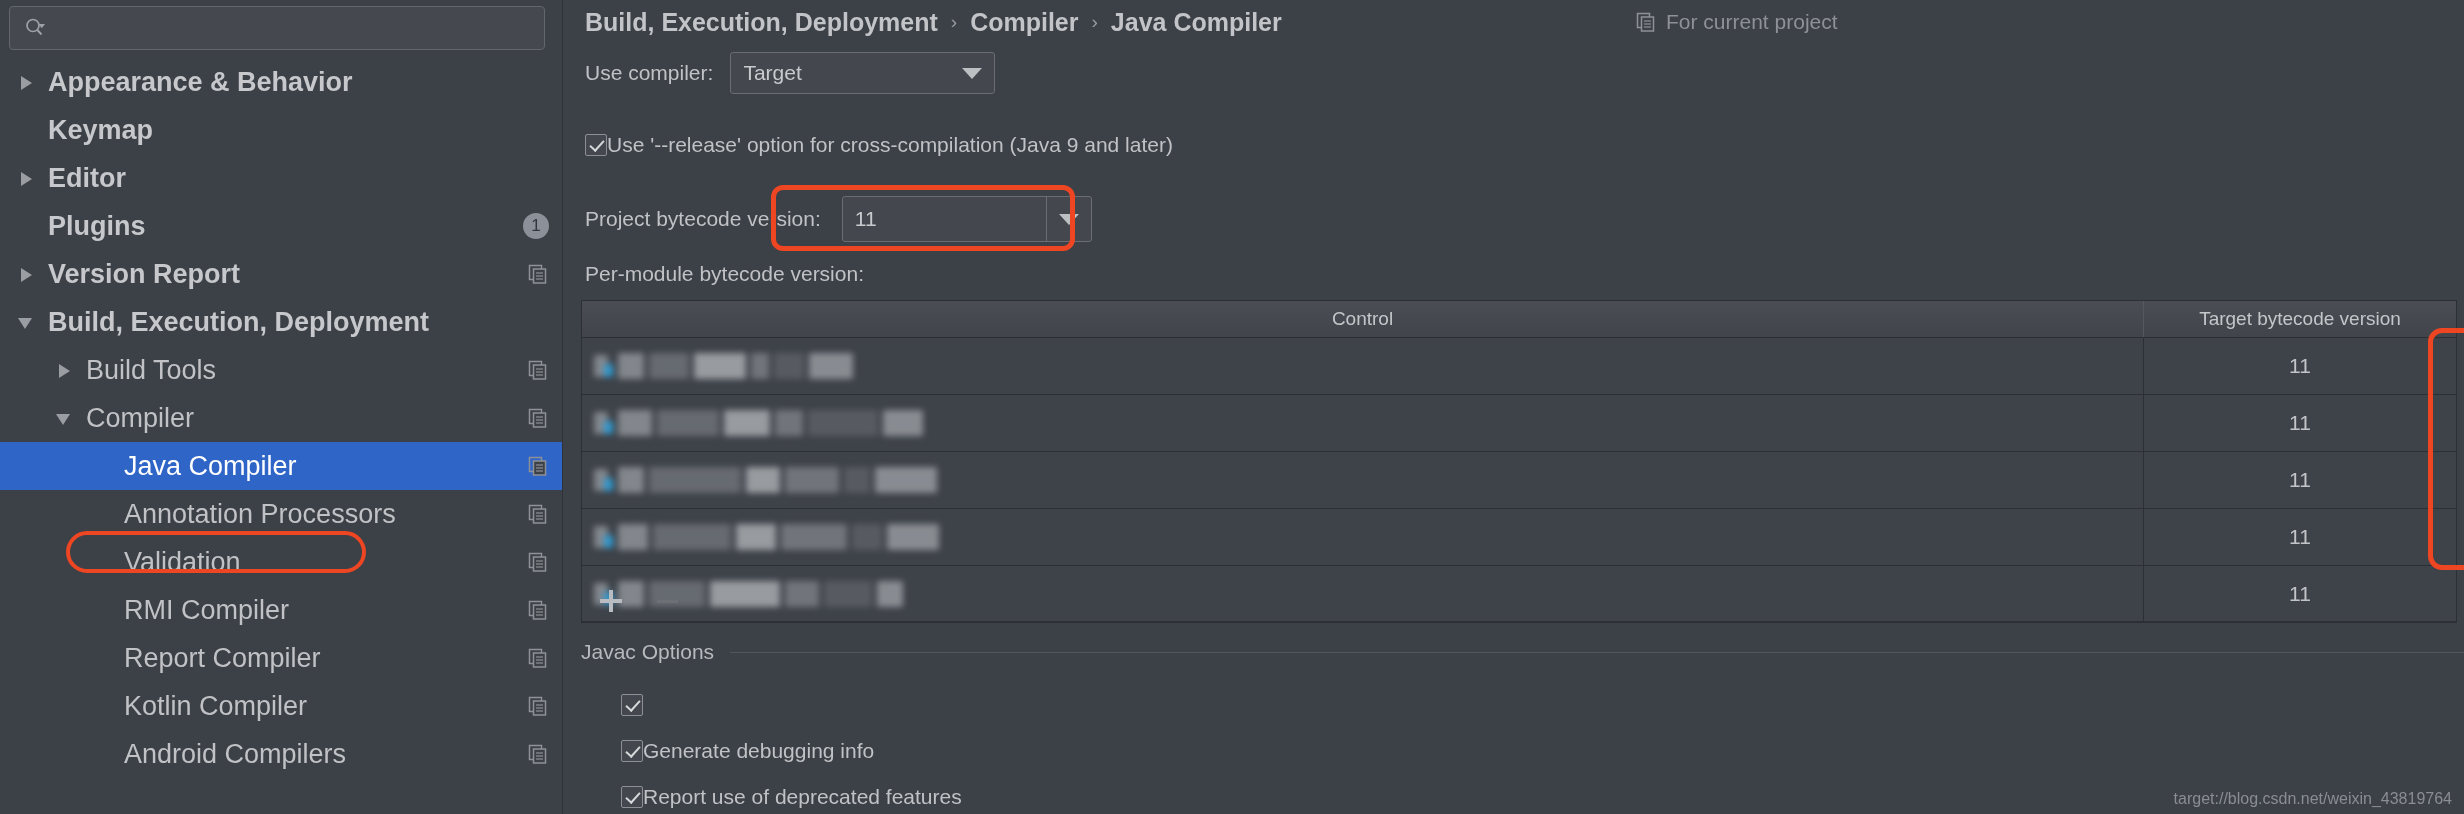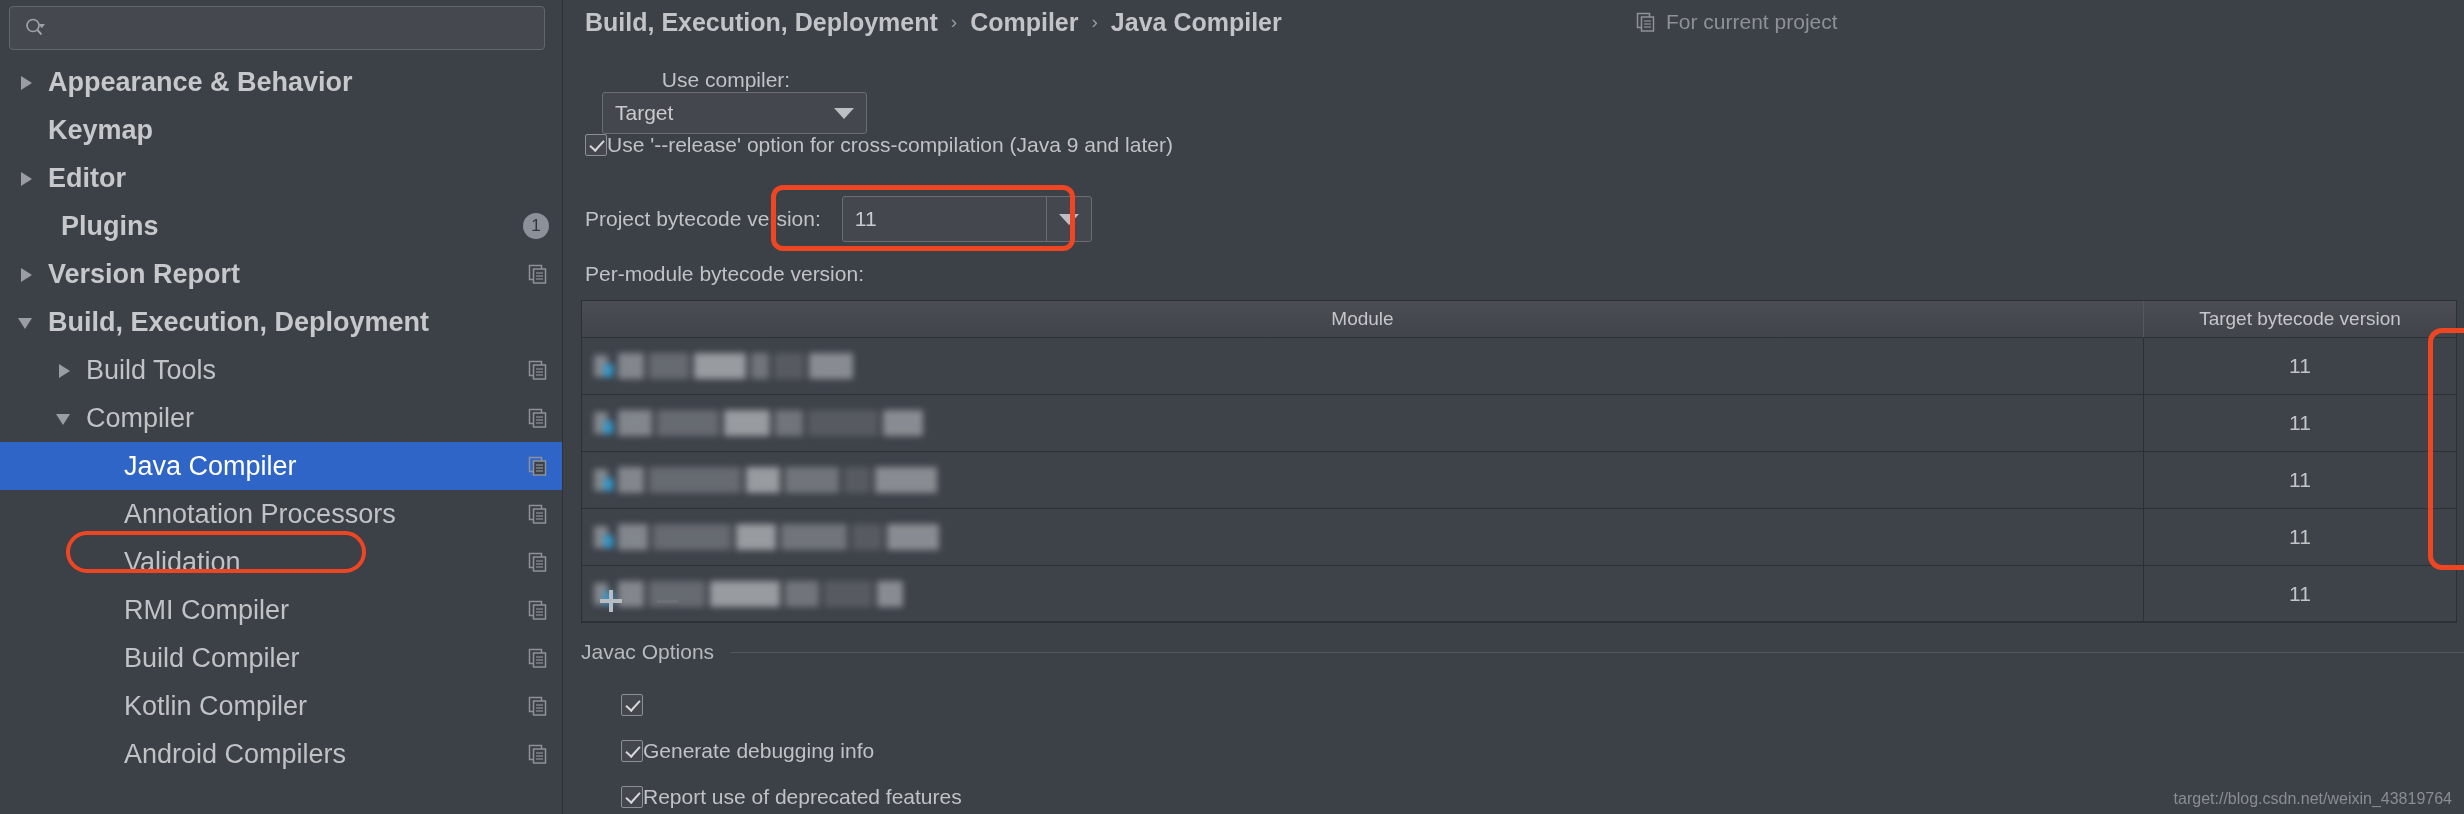--- a/index.html
+++ b/index.html
@@ -400,21 +400,21 @@
           <span class="tree-label" style="margin-left: 12px;">Keymap</span>
         </div>
         <div class="tree-row bold">
           <span class="arrow" style="margin-left: 16px;">
             <i class="tri-right"></i>
           </span>
           <span class="tree-label" style="margin-left: 12px;">Editor</span>
         </div>
         <div class="tree-row bold">
           <span class="arrow" style="margin-left: 16px;"></span>
-          <span class="tree-label" style="margin-left: 25px;">Plugins</span>
+          <span class="tree-label" style="margin-left: 12px;">Plugins</span>
           <span class="row-right">
             <span class="badge">1</span>
           </span>
         </div>
         <div class="tree-row bold">
           <span class="arrow" style="margin-left: 16px;">
             <i class="tri-right"></i>
           </span>
           <span class="tree-label" style="margin-left: 12px;">Version Report</span>
           <span class="row-right">
@@ -510,21 +510,21 @@
                 <rect x="2.5" y="2.5" width="12" height="14" fill="none" stroke="#8e9196" stroke-width="1.5"></rect>
                 <rect x="6.5" y="6" width="12" height="14" fill="#3c4047" stroke="#8e9196" stroke-width="1.5"></rect>
                 <line x1="9" y1="10" x2="16" y2="10" stroke="#8e9196" stroke-width="1.2"></line>
                 <line x1="9" y1="13" x2="16" y2="13" stroke="#8e9196" stroke-width="1.2"></line>
                 <line x1="9" y1="16" x2="16" y2="16" stroke="#8e9196" stroke-width="1.2"></line>
               </svg></span>
           </span>
         </div>
         <div class="tree-row">
           <span class="arrow" style="margin-left: 92px;"></span>
-          <span class="tree-label" style="margin-left: 12px;">Build Compiler</span>
+          <span class="tree-label" style="margin-left: 12px;">Report Compiler</span>
           <span class="row-right">
             <span class="copy-icon"><svg width="22" height="22" viewBox="0 0 22 22">
                 <rect x="2.5" y="2.5" width="12" height="14" fill="none" stroke="#8e9196" stroke-width="1.5"></rect>
                 <rect x="6.5" y="6" width="12" height="14" fill="#3c4047" stroke="#8e9196" stroke-width="1.5"></rect>
                 <line x1="9" y1="10" x2="16" y2="10" stroke="#8e9196" stroke-width="1.2"></line>
                 <line x1="9" y1="13" x2="16" y2="13" stroke="#8e9196" stroke-width="1.2"></line>
                 <line x1="9" y1="16" x2="16" y2="16" stroke="#8e9196" stroke-width="1.2"></line>
               </svg></span>
           </span>
         </div>
@@ -575,21 +575,21 @@
           <rect x="2.5" y="2.5" width="12" height="14" fill="none" stroke="#8e9196" stroke-width="1.5"></rect>
           <rect x="6.5" y="6" width="12" height="14" fill="#3c4047" stroke="#8e9196" stroke-width="1.5"></rect>
           <line x1="9" y1="10" x2="16" y2="10" stroke="#8e9196" stroke-width="1.2"></line>
           <line x1="9" y1="13" x2="16" y2="13" stroke="#8e9196" stroke-width="1.2"></line>
           <line x1="9" y1="16" x2="16" y2="16" stroke="#8e9196" stroke-width="1.2"></line>
         </svg>
       </span>
       <span>For current project</span>
     </div>
 
-    <div class="form-row" style="left:22px; top:68px;flex-direction:column;">
+    <div class="form-row" style="left:22px; top:52px;">
       <span class="field-label">Use compiler:</span>
       <div class="combo" style="margin-left:17px; width:265px; height:42px;">
         <span class="combo-value">Target</span>
         <span class="combo-arrow">
             <i class="chev"></i>
           </span>
       </div>
     </div>
 
     <div class="check-row" style="left:22px; top:133px;">
@@ -606,21 +606,21 @@
           </span>
       </div>
     </div>
 
     <div class="redbox" style="left:208px; top:185px; width:304px; height:66px;"></div>
 
     <div class="field-label" style="position:absolute; left:22px; top:262px;">Per-module bytecode version:</div>
 
     <div class="table">
       <div class="thead">
-        <div class="th module">Module</div>
+        <div class="th module">Control</div>
         <div class="th target">Target bytecode version</div>
       </div>
       <div id="table-body">
           <div class="trow">
             <div class="td-module">
               <span class="redact">
                 <span class="rb" style="width:14px;height:22px;background:#8f9399"></span>
                 <span class="rb" style="width:9px;height:13px;background:#2fa8e6;margin-left:-9px;margin-top:9px"></span>
                 <span class="rb" style="width:26px;background:#8f9399"></span>
                 <span class="rb" style="width:40px;background:#6e7278"></span>

